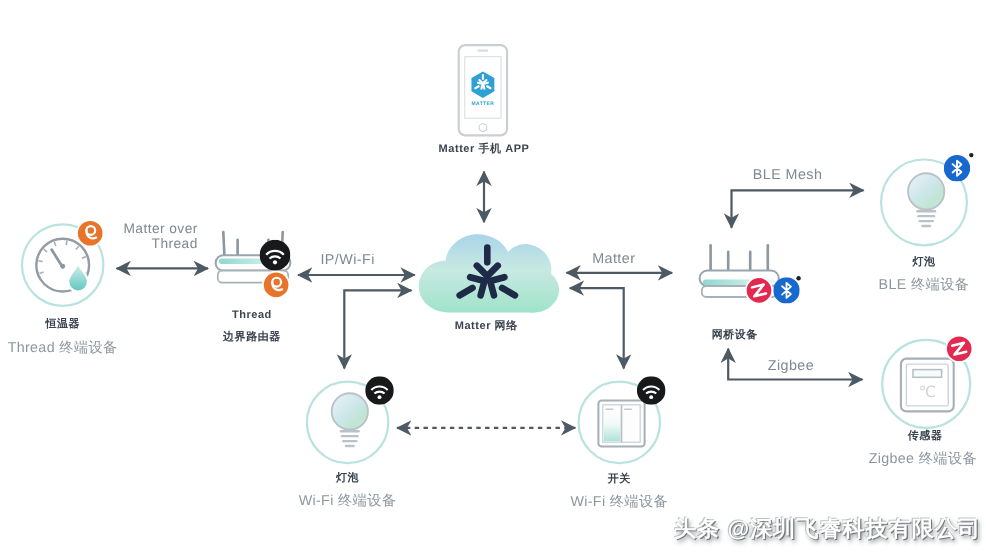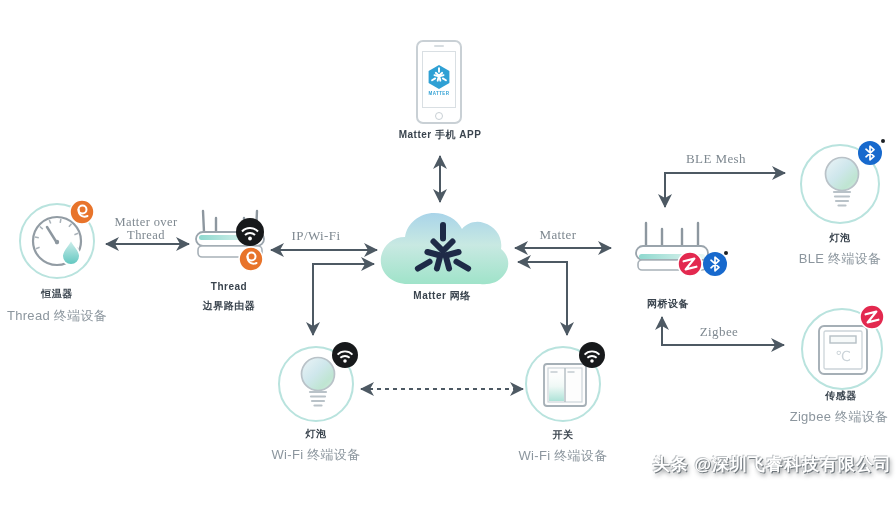--- a/index.html
+++ b/index.html
@@ -8,33 +8,33 @@
   .stage *{box-sizing:border-box;}
   svg{display:block;}
   .arrows{position:absolute;left:0;top:0;}
   .node-circle{position:absolute;border:2px solid #b9e3de;border-radius:50%;background:#fff;}
   .node{position:absolute;}
   .badge{position:absolute;}
   .tm-dot{position:absolute;width:4px;height:4px;border-radius:50%;background:#1d2125;}
   .lbl{position:absolute;transform:translateX(-50%);white-space:nowrap;text-align:center;}
   .name{font-size:10px;font-weight:600;color:#3a444e;letter-spacing:.5px;}
   .sub{font-size:13px;font-weight:400;color:#8c969e;letter-spacing:.3px;}
-  .linklbl{font-size:13px;font-weight:400;color:#7e8890;letter-spacing:.4px;font-family:Liberation Serif, serif;}
+  .linklbl{font-size:13px;font-weight:400;color:#7e8890;letter-spacing:.4px;}
   .linklbl.two{line-height:13px;font-size:12.5px;}
   .strong-link{font-size:14px;font-weight:600;color:#39424c;letter-spacing:.5px;}
   .phone{position:absolute;left:416px;top:40px;width:46px;height:84px;border:2px solid #c9d0d5;
          border-radius:7px;background:#fff;}
   .phone .speaker{position:absolute;left:50%;top:3px;transform:translateX(-50%);width:10px;height:2px;
          border-radius:1px;background:#d7dde1;}
   .phone .screen{position:absolute;left:4px;right:4px;top:9px;bottom:14px;border:1px solid #d9dfe3;
          display:flex;flex-direction:column;align-items:center;justify-content:center;}
   .phone .home{position:absolute;left:50%;bottom:2px;transform:translateX(-50%);width:8px;height:8px;
          border:1.5px solid #c9d0d5;border-radius:50%;}
   .app-name{font-size:4.5px;font-weight:700;color:#2fa0d4;letter-spacing:.4px;margin-top:1px;}
-  .watermark{position:absolute;right:4px;top:453px;font-size:17px;font-weight:700;color:#fff;
+  .watermark{position:absolute;right:4px;top:467px;font-size:20px;font-weight:700;color:#fff;
          letter-spacing:1px;
          text-shadow:-1px -1px 0 rgba(150,156,162,.6), 1px 1px 0 rgba(96,104,110,.85),
                      2px 3px 4px rgba(40,45,50,.5);margin-left:42px;}
 </style>
 </head>
 <body>
 
 <div class="stage">
 
   <svg class="arrows" width="896" height="509">
@@ -290,21 +290,21 @@
         <circle cx="14" cy="14" r="14" fill="#17191b"></circle>
         <path d="M6,13.5 A11,11 0 0 1 22,13.5" stroke="#fff" stroke-width="2" fill="none"></path>
         <path d="M9,17 A7.5,7.5 0 0 1 19,17" stroke="#fff" stroke-width="2" fill="none"></path>
         <circle cx="14" cy="20.5" r="1.9" fill="#fff"></circle>
       </svg>
     </div>
   </div>
   <div class="lbl name" style="left:563px;top:428px;">开关</div>
   <div class="lbl sub" style="left:563px;top:447px;">Wi-Fi 终端设备</div>
 
-  <div class="lbl linklbl two" style="left:146px;top:216px;">
+  <div class="lbl linklbl two" style="left:146px;top:202px;text-align:right;">
     <div>Matter over</div>
     <div>Thread</div>
   </div>
   <div class="lbl linklbl" style="left:316px;top:228px;">IP/Wi-Fi</div>
   <div class="lbl linklbl" style="left:558px;top:227px;">Matter</div>
   <div class="lbl linklbl" style="left:716px;top:151px;">BLE Mesh</div>
   <div class="lbl linklbl" style="left:719px;top:324px;">Zigbee</div>
 
   <div class="watermark">头条 @深圳飞睿科技有限公司</div>
 

